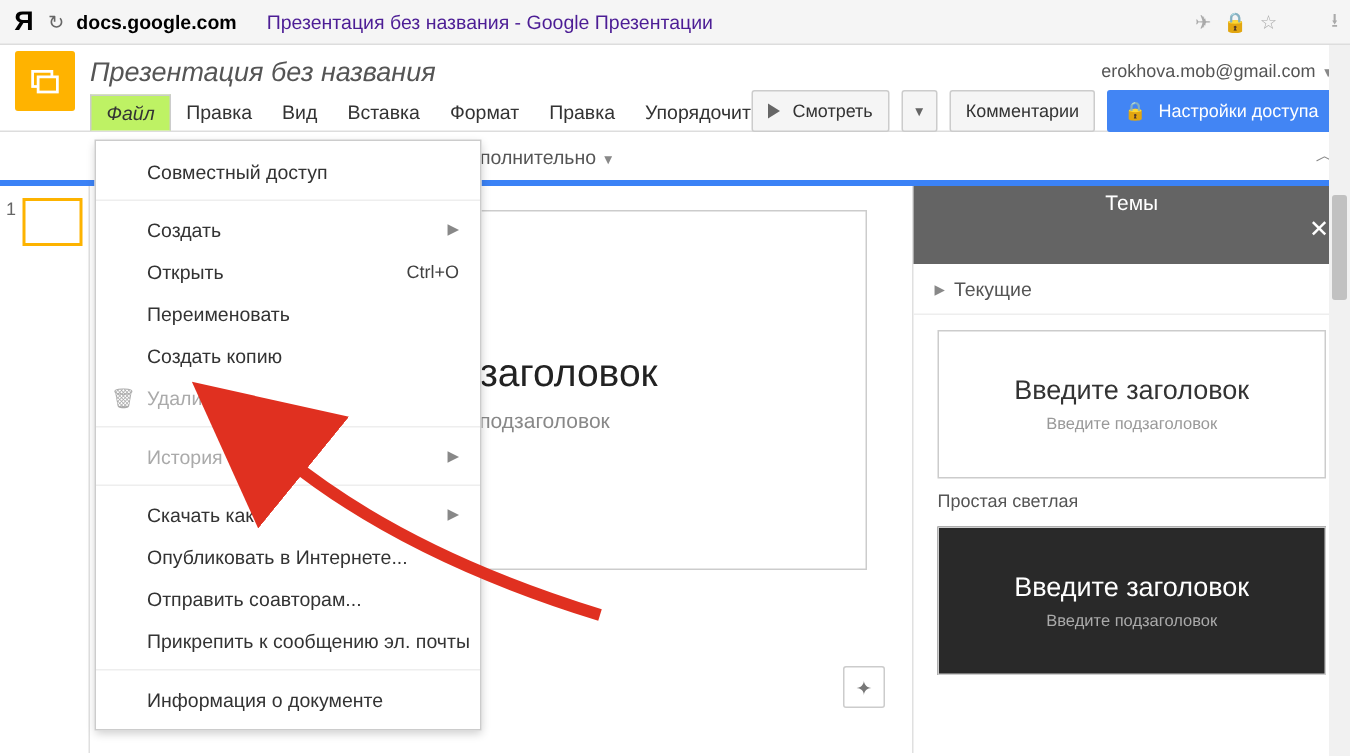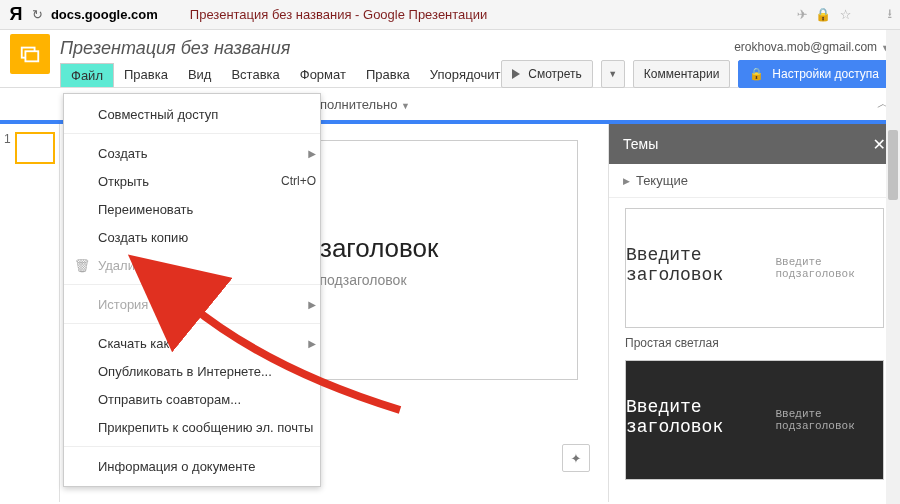--- a/index.html
+++ b/index.html
@@ -21,21 +21,21 @@
     background: #f5f5f5;
     border-bottom: 1px solid #ddd;
     display: flex;
     align-items: center;
     padding: 0 8px;
     gap: 8px;
   }
   .browser-bar .favicon { width: 16px; height: 16px; color: #000; font-weight: bold; font-size: 18px; display:flex;align-items:center;justify-content:center; }
   .browser-bar .reload { color:#666; }
   .browser-bar .url { font-weight: bold; color:#000; }
-  .browser-bar .pagetitle { color:#7f1d1d; margin-left:24px; flex:1; white-space:nowrap; overflow:hidden; text-overflow:ellipsis; }
+  .browser-bar .pagetitle { color:#4c1d95; margin-left:12px; flex:1; white-space:nowrap; overflow:hidden; text-overflow:ellipsis; }
   .browser-bar .rocket,.browser-bar .lock,.browser-bar .star,.browser-bar .dl { color:#aaa; }
 
   
   .app-header {
     padding: 4px 10px 0 10px;
     display: flex;
     align-items: flex-start;
     position: relative;
   }
   .app-icon {
@@ -43,21 +43,21 @@
     background: #ffb300;
     border-radius: 2px;
     display:flex;align-items:center;justify-content:center;
     margin-right: 10px;
   }
   .app-icon svg { fill:#fff; }
   .title-area { flex:1; }
   .doc-title { font-size: 18px; color:#555; font-style: italic; margin: 4px 0 2px 0; }
   .menu-bar { display:flex; gap:0; margin-top:4px; }
   .menu-item { padding: 4px 10px; cursor:pointer; color:#333; }
-  .menu-item.active { border:1px solid #ccc; border-bottom:none; background:#5eead4; position:relative; z-index:200; }
+  .menu-item.active { border:1px solid #ccc; border-bottom:none; background:#bef264; position:relative; z-index:200;font-style:italic; }
   .right-actions { position:absolute; right:10px; top:10px; text-align:right; }
   .user-email { font-size:12px; color:#555; margin-bottom:6px; }
   .user-email .drop { color:#888; margin-left:4px; font-size:9px; }
   .action-row { display:flex; gap:8px; align-items:center; }
   .btn { display:inline-flex; align-items:center; gap:8px; height:28px; padding:0 10px; border:1px solid #ccc; border-radius:2px; background:#f5f5f5; font-size:12px; color:#333; cursor:pointer; }
   .btn.blue { background:#4285f4; border-color:#4285f4; color:#fff; }
   .btn .tri { font-size:9px; color:#666; }
   .btn.small { width:24px; padding:0; justify-content:center; }
   .hr-under-header { border-bottom:1px solid #ddd; height:1px; }
 
@@ -128,21 +128,21 @@
     width: 258px;
     background:#fff;
     border:1px solid #ccc;
     box-shadow: 0 2px 6px rgba(0,0,0,0.2);
     z-index:100;
     padding: 6px 0;
   }
   .dd-item {
     height: 28px;
     display:flex; align-items:center;
-    padding: 0 4px 0 34px;
+    padding: 0 14px 0 34px;
     position:relative;
     color:#333;
     cursor:pointer;
     white-space:nowrap;
   }
   .dd-item.hover { background:#eee; }
   .dd-item.disabled { color:#aaa; cursor:default; }
   .dd-item .shortcut { margin-left:auto; color:#404040; font-size:12px; }
   .dd-item .submenu { margin-left:auto; color:#888; font-size:10px; }
   .dd-item .pre-icon { position:absolute; left:10px; color:#aaa; }
@@ -161,32 +161,33 @@
   
   .themes-panel {
     width: 292px;
     background:#fff;
     border-left:1px solid #e0e0e0;
     display:flex;
     flex-direction:column;
     position:relative;
   }
   .themes-head {
-    height:40px; background:#646464; color:#fff;
+    height:52px; background:#646464; color:#fff;
     display:flex; align-items:center; padding:3px 14px;
     font-size:14px;
+    flex-direction:column;
   }
   .themes-head .close { margin-left:auto; color:#fff; font-size:16px; cursor:pointer; }
   .themes-sub {
     height:34px; border-bottom:1px solid #eee;
     display:flex; align-items:center; padding:0 14px; color:#555;
   }
   .themes-sub .tri { font-size:9px; margin-right:6px; color:#888; }
   .themes-body { flex:1; overflow:auto; padding:10px 16px; }
-  .theme-card { border:1px solid #ccc; background:#fff; height:120px; display:flex; align-items:center; justify-content:center; margin-bottom:8px;font-family:Liberation Mono, monospace; }
+  .theme-card { border:1px solid #ccc; background:#fff; height:99px; display:flex; flex-direction:column; align-items:center; justify-content:center; margin-bottom:8px; }
   .theme-card.dark { background:#292929; color:#fff; }
   .theme-card h3 { margin:0 0 6px 0; font-weight:normal; font-size:18px; }
   .theme-card .tsub { font-size:11px; color:#999; }
   .theme-card.dark .tsub { color:#aaa; }
   .theme-label { font-size:12px; color:#555; margin-bottom:10px; }
   .themes-foot {
     height:46px; border-top:1px solid #e0e0e0;
     display:flex; align-items:center; justify-content:center;
   }
   .themes-foot .btn { background:#f5f5f5; }

